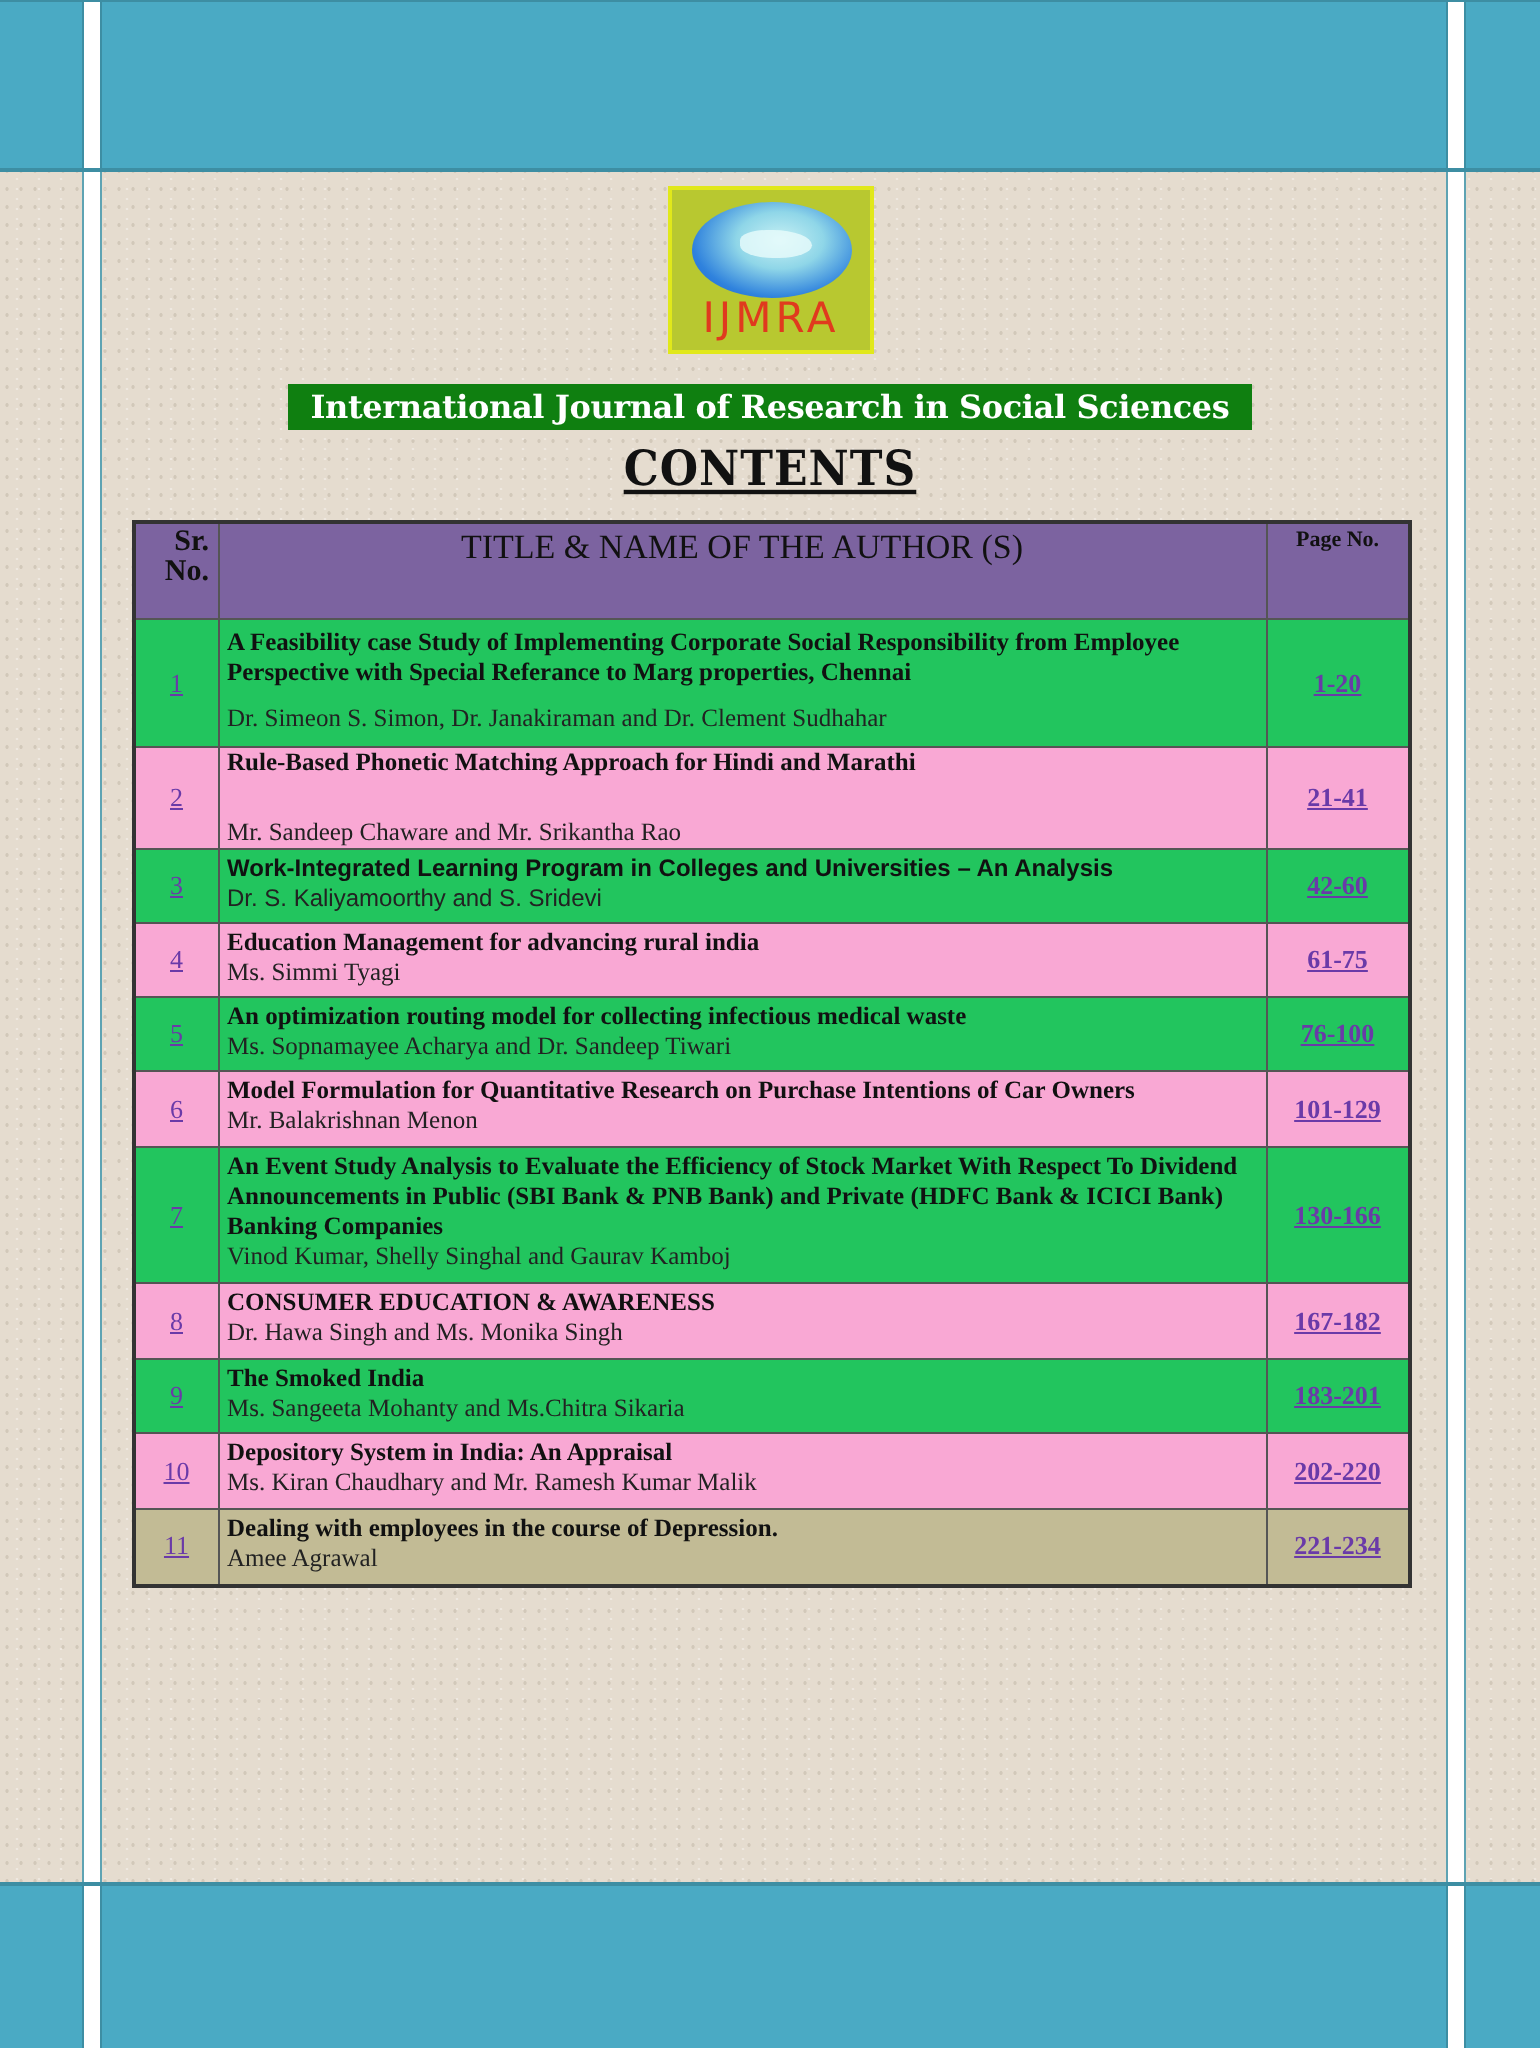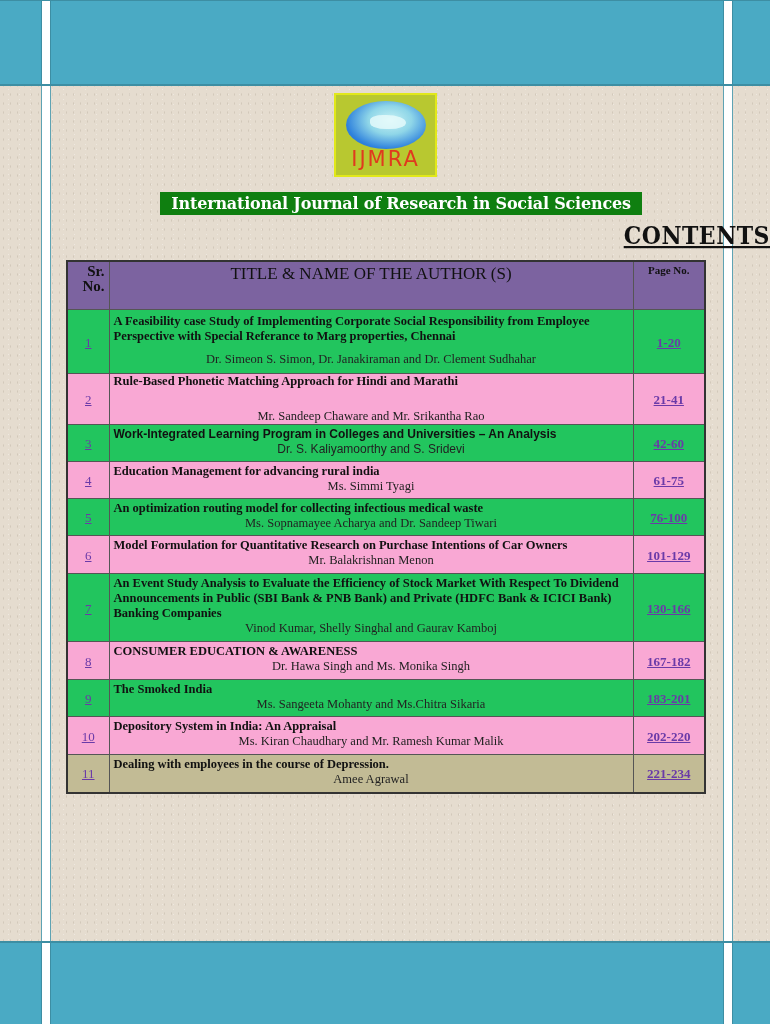--- a/index.html
+++ b/index.html
@@ -39,27 +39,27 @@
     content:""; position:absolute; left:24px; top:14px; width:36px; height:14px; border-radius:40% 60% 50% 50%;
     background:#e9fbfb; opacity:0.8;
   }
   .logo .mark {
     position:absolute; left:0; right:0; bottom:4px; text-align:center;
     font-family:"DejaVu Sans", sans-serif; font-size:21px; letter-spacing:2px;
     color:#e03a1e; font-weight:normal;
   }
 
   .journal {
-    position:absolute; left:160px; top:192px; width:482px; height:23px;
+    position:absolute; left:144px; top:192px; width:482px; height:23px;
     background:#0f7f10; color:#fff; text-align:center;
     font-family:"DejaVu Serif", serif; font-weight:bold; font-size:16px; line-height:23px;
     white-space:nowrap; letter-spacing:-0.2px;
   }
   .contents {
-    position:absolute; left:0; width:770px; top:222px; text-align:right;
+    position:absolute; left:0; width:770px; top:222px; text-align:center;
   }
   .contents span {
     font-family:"DejaVu Serif", serif; font-weight:bold; font-size:22px;
     color:#111; text-decoration:underline; letter-spacing:0.5px;
     transform:scaleY(1.1); display:inline-block;
   }
 
   .watermark {
     position:absolute; left:115px; top:560px; width:520px; height:120px; pointer-events:none;
     font-family:"DejaVu Sans", sans-serif; font-weight:bold; font-size:110px; color:rgba(245,120,130,0.28);
@@ -81,21 +81,21 @@
   }
   .toc th.sr { font-size:15px; text-align:right; padding-top:2px; line-height:15px; }
   .toc th.title { font-size:17px; font-weight:normal; text-align:center; padding-top:2px; }
   .toc th.page { font-size:11px; text-align:center; padding-top:2px;margin-left:30px; }
   .toc td.sr, .toc td.page { vertical-align:middle; text-align:center; }
   .toc td.sr a { font-size:13px; }
   .toc td.page a { font-size:13px; font-weight:bold; }
   .toc a { color:#6a3aa8; text-decoration:underline; font-weight:bold; }
   .toc td.sr a { font-weight:normal; }
   .toc .t { font-weight:bold; font-size:12.5px; line-height:15px; color:#111; }
-  .toc .a { font-size:12.5px; line-height:15px; color:#222;text-align:center; }
+  .toc .a { font-size:12.5px; line-height:15px; color:#222; }
   .toc .sans { font-family:"Liberation Sans", sans-serif; font-size:12px; }
   tr.dark td { background:#22c55e; }
   tr.light td { background:#f9a8d4; }
   tr.mid td { background:#c2bb95; }
   tr.pale td { background:rgba(230,222,206,0.6); }
 </style>
 </head>
 <body>
 
 <div class="paper"></div>

